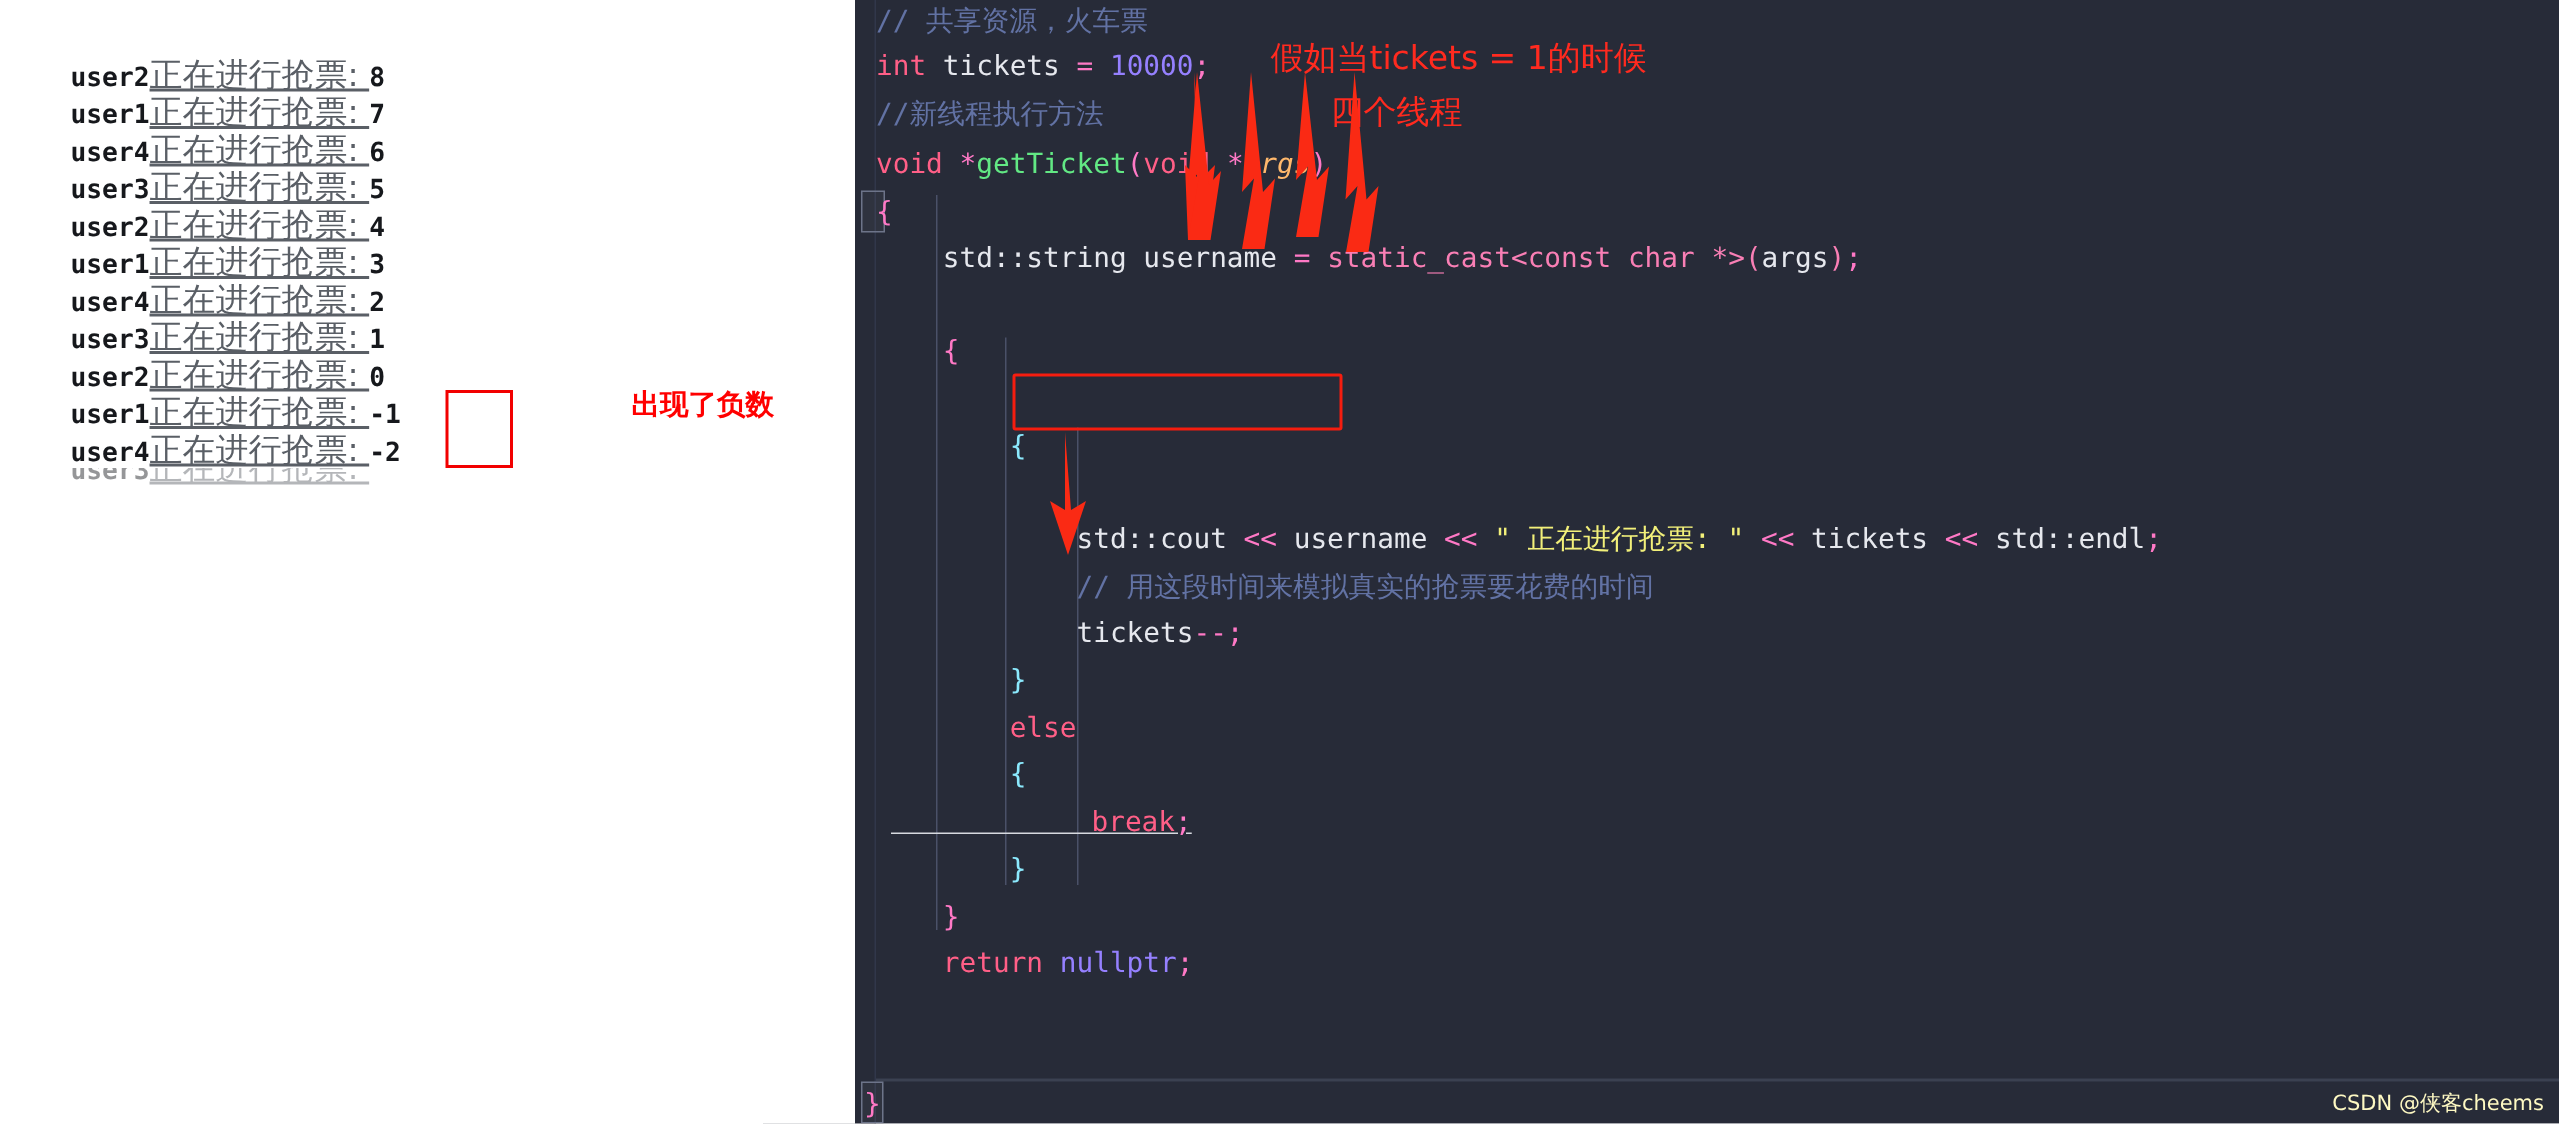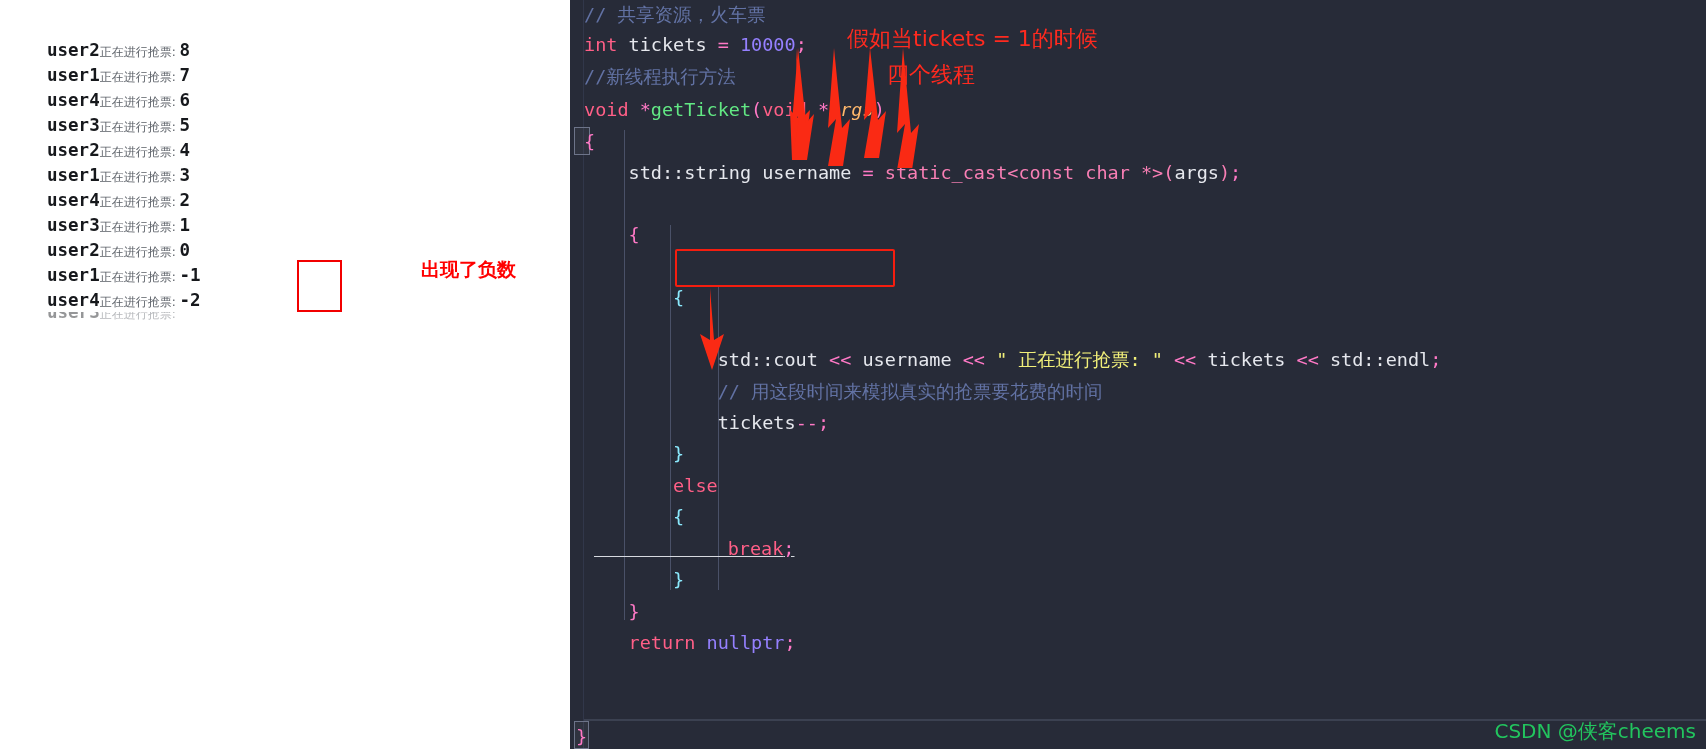--- a/index.html
+++ b/index.html
@@ -24,21 +24,21 @@
     height: 25px;
     line-height: 25px;
     white-space: pre;
     font-family: "DejaVu Sans Mono", "Liberation Mono", monospace;
     font-size: 17.5px;
     color: #16181c;
     font-weight: 700;
     letter-spacing: 0px;
   }
   .out-line .user { color:#16181c; font-weight:700; }
-  .out-line .cn   { color:#5a5f66; font-weight:400; font-family:"DejaVu Sans","Liberation Sans",sans-serif; font-size:12px; }
+  .out-line .cn   { color:#5a5f66; font-weight:400; font-family:"DejaVu Sans","Liberation Sans",sans-serif; font-size:22px;text-decoration:underline; }
   .out-line .num  { color:#16181c; font-weight:700; }
   .neg-box-tall {
     position:absolute;
     border:2px solid #f20000;
   }
   #clipline {
     position:absolute; left:47px; top:312px; width:300px; height:14px;
     overflow:hidden; opacity:0.45;
   }
   #note-negative {
@@ -118,23 +118,23 @@
   .arrow { position:absolute; }
 
   #statusbar {
     position:absolute; left:14px; bottom:28px;
     width:1122px; height:2px;
     background:#3b4151;
   }
   #watermark {
     position: absolute;
     right: 10px; bottom: 4px;
-    color: #22c55e;
+    color: #fef9c3;
     font-family: "DejaVu Sans", "Liberation Sans", sans-serif;
-    font-size: 20px;
+    font-size: 14px;
     white-space: nowrap;
   }
   #lastbrace {
     position:absolute;
     left: 6px; bottom: 2px;
     font-family:"DejaVu Sans Mono","Liberation Mono",monospace;
     font-size:18.5px;
     color:#ff79c6;
   }
   #lastbrace-box {

